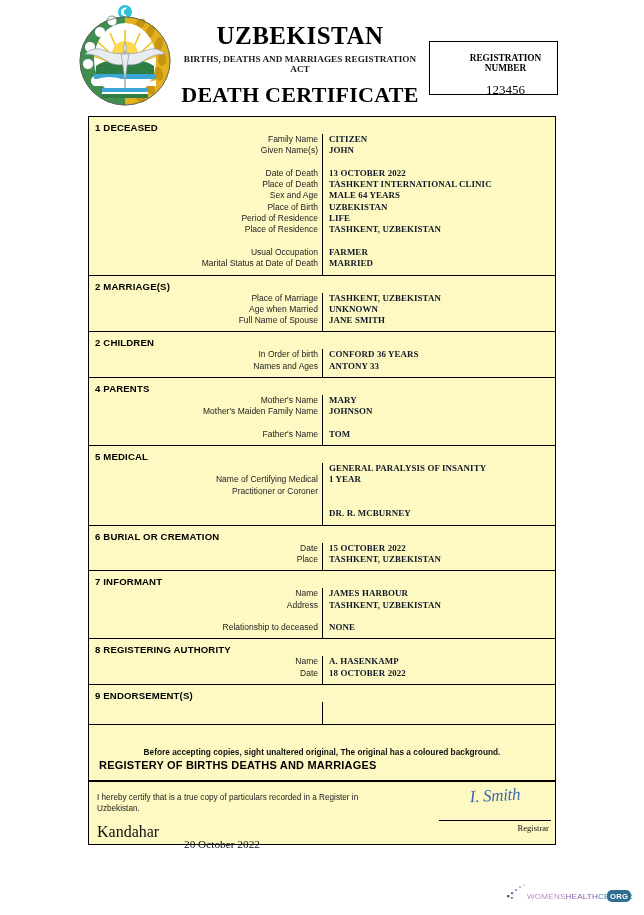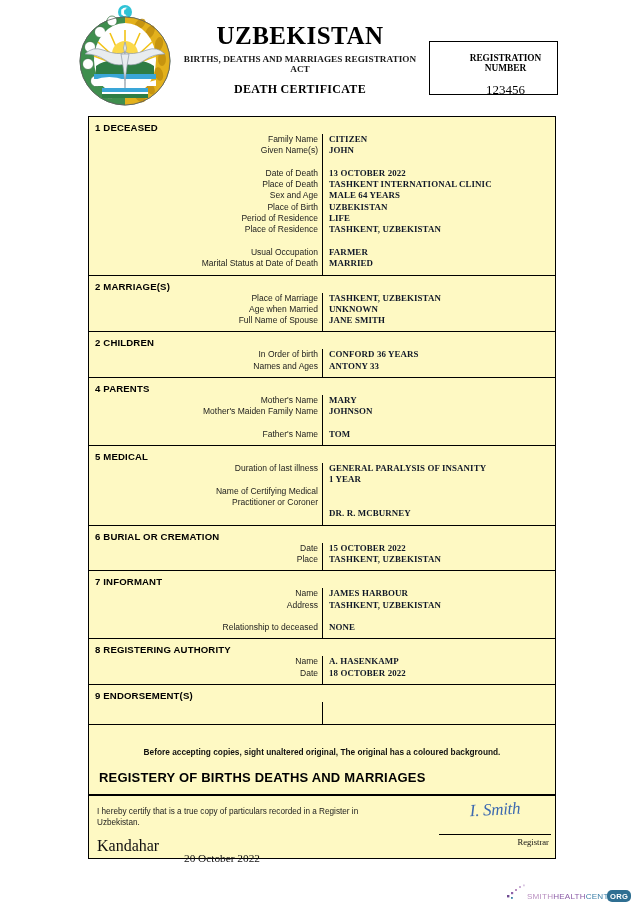--- a/index.html
+++ b/index.html
@@ -45,21 +45,21 @@
     font-family: "Liberation Serif", serif;
     font-weight: bold;
     font-size: 9.2px;
     color: #1a1a1a;
     margin-top: 5px;
     letter-spacing: 0.05px;
   }
   .title-doc {
     font-family: "Liberation Serif", serif;
     font-weight: bold;
-    font-size: 12px;
+    font-size: 22px;
     color: #000000;
     margin-top: 8px;
     letter-spacing: 0.3px;
   }
   .regbox {
     position: absolute;
     left: 429px; top: 41px;
     width: 129px; height: 54px;
     border: 1.4px solid #000;
     box-sizing: border-box;
@@ -158,25 +158,25 @@
   }
   .notice-line {
     text-align: center;
     font-family: "Liberation Sans", sans-serif;
     font-weight: bold;
     font-size: 8.3px;
     color: #111;
     margin-top: 12px;
   }
   .registry-line {
-    margin-top: 13px;
+    margin-top: 2px;
     padding-left: 4px;
     font-family: "Liberation Sans", sans-serif;
     font-weight: bold;
-    font-size: 13px;
+    font-size: 11px;
     color: #000;
     letter-spacing: 0.2px;
   }
 
   
   .certify-block {
     position: relative;
     border-top: 1.3px solid #000;
     height: 62px;
   }
@@ -430,21 +430,20 @@
           <div class="spacer"></div>
           <div class="val">TOM</div>
           <div class="spacer-sm"></div>
         </div>
       </div>
     </div>
     <div class="section">
       <div class="sec-title">5 MEDICAL</div>
       <div class="sec-body">
         <div class="col-labels">
-          <div class="lbl">Duration of last illness</div>
           <div class="spacer"></div>
           <div class="lbl">Name of Certifying Medical</div>
           <div class="lbl">Practitioner or Coroner</div>
           <div class="spacer-sm"></div>
         </div>
         <div class="col-values">
           <div class="val">GENERAL PARALYSIS OF INSANITY</div>
           <div class="val">1 YEAR</div>
           <div class="spacer"></div>
           <div class="val">&nbsp;</div>
@@ -528,16 +527,16 @@
 <div class="watermark">
   <svg class="wm-dots" viewBox="0 0 30 16">
     <rect x="1" y="11" width="2.4" height="2.4" fill="#6f4a91"></rect>
     <rect x="5" y="8" width="2.2" height="2.2" fill="#8d5fa8"></rect>
     <rect x="9" y="5" width="2" height="2" fill="#b98fc0"></rect>
     <rect x="13" y="2" width="2" height="2" fill="#cbb0d6"></rect>
     <rect x="17" y="0.5" width="1.8" height="1.8" fill="#d9c5e2"></rect>
     <rect x="5" y="13" width="1.8" height="1.8" fill="#3b7fa8"></rect>
   </svg>
   <div class="wm-text">
-    <span class="wm-a">SMITH</span><span class="wm-b">HEALTH</span><span class="wm-c">CENTER</span>
+    <span class="wm-a">WOMENS</span><span class="wm-b">HEALTH</span><span class="wm-c">CENTER</span>
   </div>
   <div class="wm-badge">ORG</div>
 </div>
 
 </body></html>

